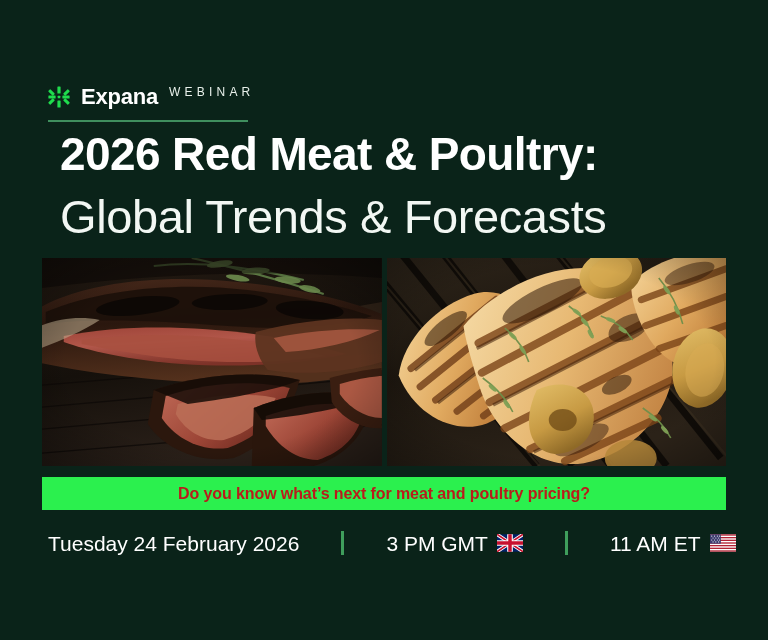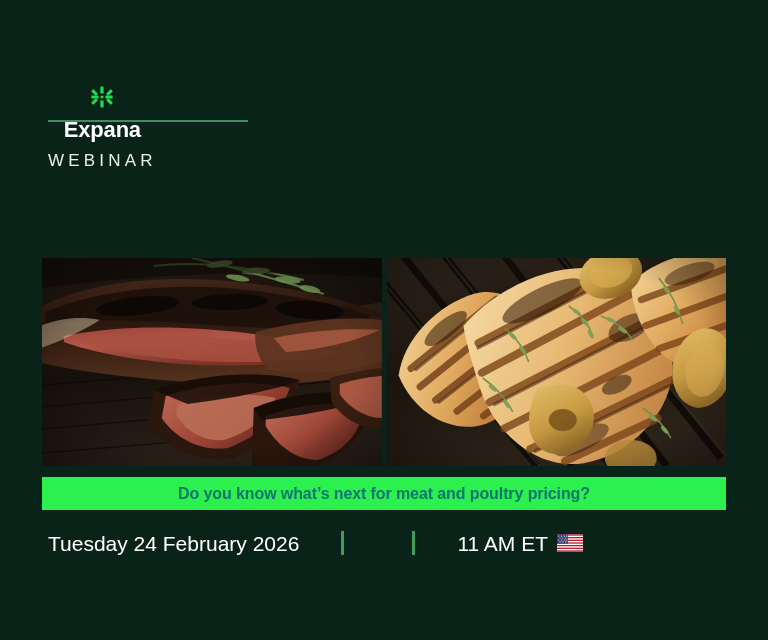--- a/index.html
+++ b/index.html
@@ -11,29 +11,29 @@
     position:relative;
   }
   .poster {
     position:absolute; inset:0;
     background:#0a2319;
   }
 
   
   .brand-row {
     position:absolute; left:48px; top:86px;
-    display:flex; align-items:center; gap:11px;flex-direction:column;
+    display:flex; gap:11px;
   }
   .brand-mark { width:22px; height:22px; display:block; flex:0 0 auto; }
   .brand-name {
     color:#ffffff; font-size:22px; font-weight:bold;
     letter-spacing:-0.2px; line-height:1;
   }
   .brand-webinar {
-    color:#e8f0ea; font-size:17px; font-weight:300;
+    color:#e8f0ea; font-size:12px; font-weight:300;
     letter-spacing:4.2px; line-height:1;
   }
   .brand-rule {
     position:absolute; left:48px; top:120px;
     width:200px; height:2px;
     background:#3f8f5e;
   }
 
   
   .headline { position:absolute; left:60px; top:131px; width:700px; }
@@ -61,21 +61,21 @@
   .photo svg { position:absolute; inset:0; width:100%; height:100%; display:block; }
 
   
   .cta-banner {
     position:absolute; left:42px; top:477px;
     width:684px; height:33px;
     background:#2bf04e;
     display:flex; align-items:center; justify-content:center;
   }
   .cta-text {
-    color:#0f766e; font-size:16px; font-weight:bold;
+    color:#b91c1c; font-size:16px; font-weight:bold;
     letter-spacing:-0.1px; line-height:1;
   }
 
   
   .footer {
     position:absolute; left:48px; top:526px;
     width:690px; height:34px;
     display:flex; align-items:center; gap:16px;
   }
   .foot-item {
@@ -106,20 +106,24 @@
         <rect x="2.0" y="12.2" width="3.0" height="6.6" rx="0.6" transform="rotate(45 3.5 15.5)"></rect>
         <rect x="17.0" y="12.2" width="3.0" height="6.6" rx="0.6" transform="rotate(-45 18.5 15.5)"></rect>
         <rect x="9.7" y="9.7" width="2.6" height="2.6" rx="0.5"></rect>
       </g>
     </svg>
     <span class="brand-name">Expana</span>
     <span class="brand-webinar">WEBINAR</span>
   </div>
   <div class="brand-rule"></div>
 
+  <div class="headline">
+    <div class="headline-1">2026 Red Meat &amp; Poultry:</div>
+    <div class="headline-2">Global Trends &amp; Forecasts</div>
+  </div>
 
   <div class="photos">
 
     <div class="photo">
       <svg viewBox="0 0 340 208" preserveAspectRatio="xMidYMid slice">
         <defs>
           <linearGradient id="woodg" x1="0" y1="0" x2="0.3" y2="1">
             <stop offset="0%" stop-color="#241a12"></stop>
             <stop offset="55%" stop-color="#15100b"></stop>
             <stop offset="100%" stop-color="#2a2019"></stop>
@@ -351,20 +355,30 @@
     </div>
   </div>
 
   <div class="cta-banner">
     <span class="cta-text">Do you know what’s next for meat and poultry pricing?</span>
   </div>
 
   <div class="footer">
     <span class="foot-item">Tuesday 24 February 2026</span>
     <span class="foot-divider"></span>
+    <span class="foot-item">
+      <span>3 PM GMT</span>
+      <svg class="flag" viewBox="0 0 60 40">
+        <rect width="60" height="40" fill="#012169"></rect>
+        <path d="M0 0 L60 40 M60 0 L0 40" stroke="#fff" stroke-width="8"></path>
+        <path d="M0 0 L60 40 M60 0 L0 40" stroke="#C8102E" stroke-width="4"></path>
+        <path d="M30 0 V40 M0 20 H60" stroke="#fff" stroke-width="13"></path>
+        <path d="M30 0 V40 M0 20 H60" stroke="#C8102E" stroke-width="8"></path>
+      </svg>
+    </span>
     <span class="foot-divider"></span>
     <span class="foot-item">
       <span>11 AM ET</span>
       <svg class="flag" viewBox="0 0 60 40">
         <rect width="60" height="40" fill="#fff"></rect>
         <g fill="#B22234">
           <rect y="0" width="60" height="3.08"></rect>
             <rect y="6.15" width="60" height="3.08"></rect>
           <rect y="12.3" width="60" height="3.08"></rect>
             <rect y="18.46" width="60" height="3.08"></rect>

